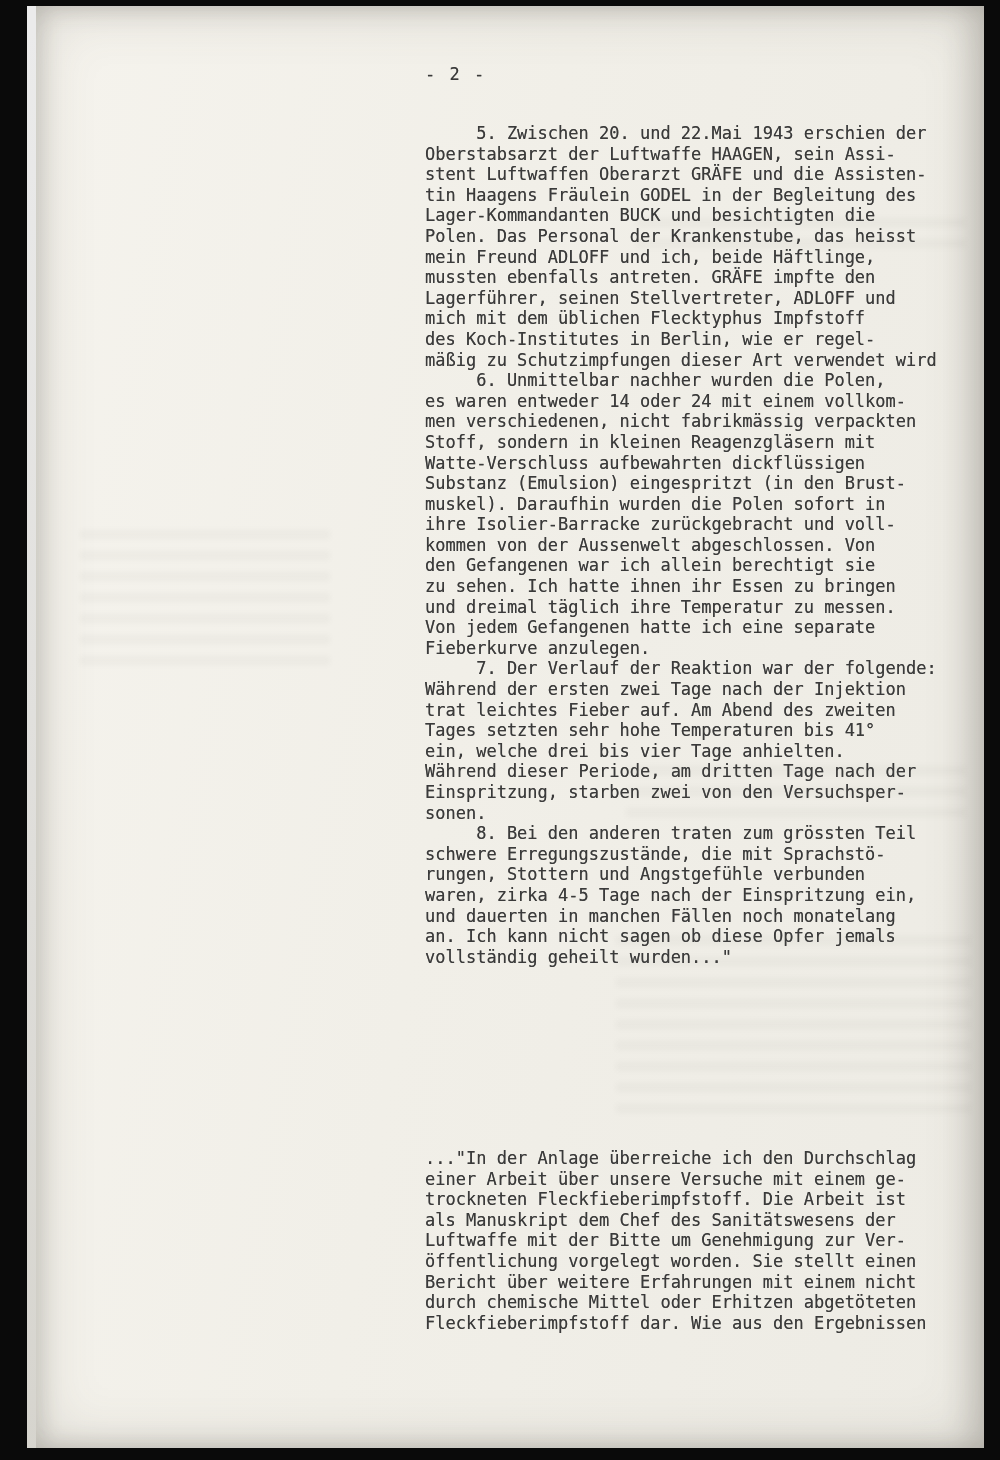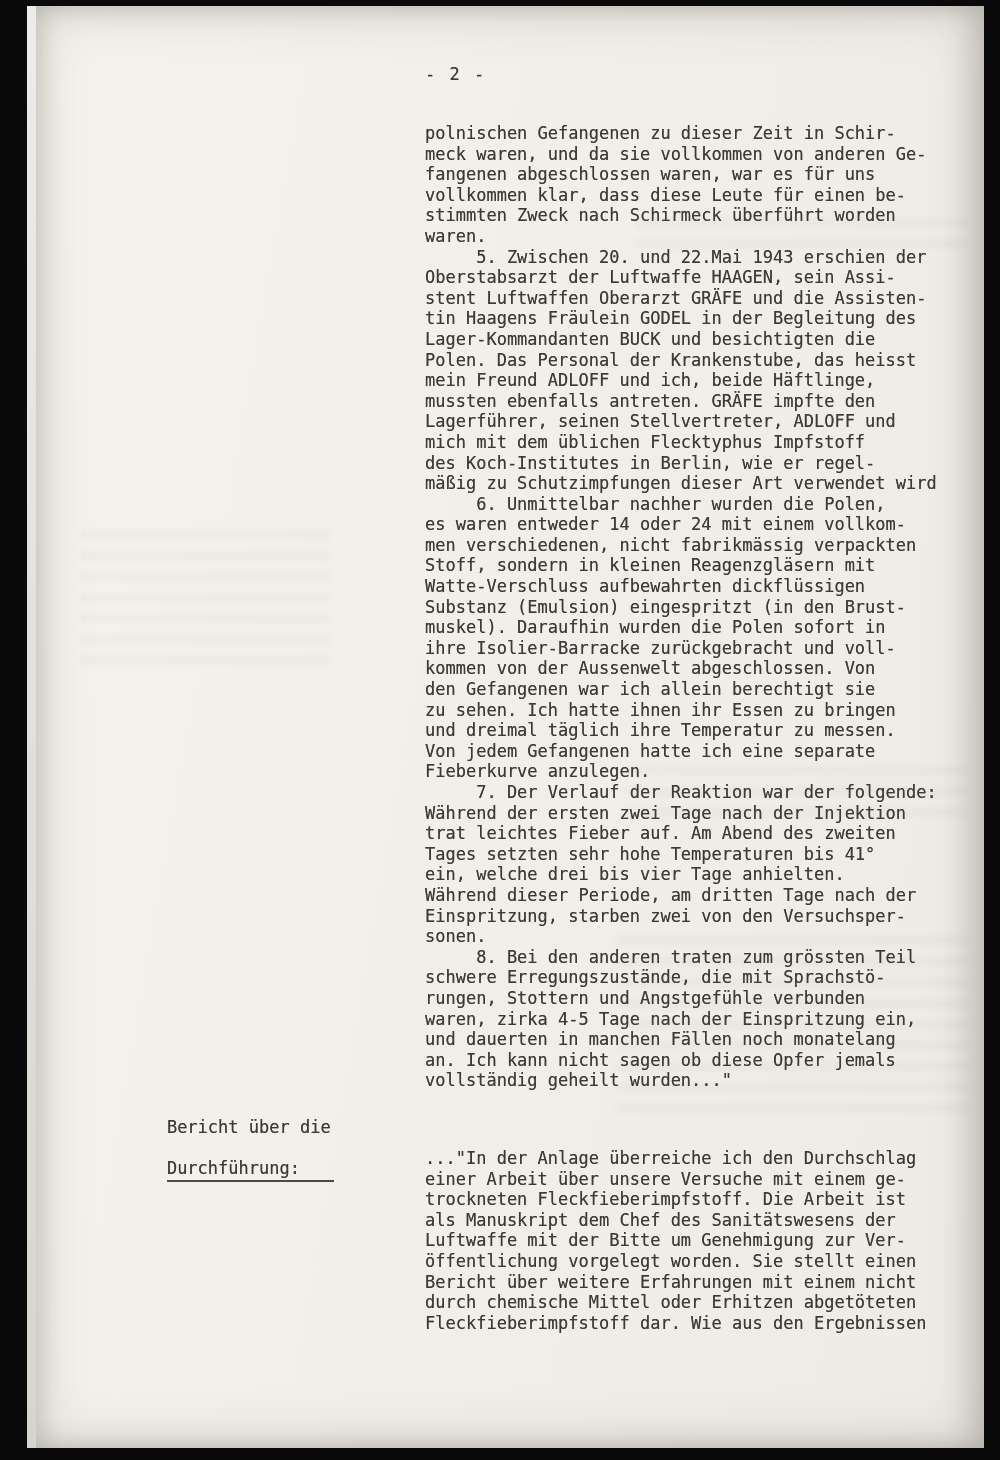--- a/index.html
+++ b/index.html
@@ -94,26 +94,20 @@
 </style>
 </head>
 <body>
 
 <div class="scan">
   <div class="paper">
 
     <div class="page-number type">- 2 -</div>
 
     <div class="main-col">
-      <pre>polnischen Gefangenen zu dieser Zeit in Schir-
-meck waren, und da sie vollkommen von anderen Ge-
-fangenen abgeschlossen waren, war es für uns
-vollkommen klar, dass diese Leute für einen be-
-stimmten Zweck nach Schirmeck überführt worden
-waren.</pre>
       <pre>     5. Zwischen 20. und 22.Mai 1943 erschien der
 Oberstabsarzt der Luftwaffe HAAGEN, sein Assi-
 stent Luftwaffen Oberarzt GRÄFE und die Assisten-
 tin Haagens Fräulein GODEL in der Begleitung des
 Lager-Kommandanten BUCK und besichtigten die
 Polen. Das Personal der Krankenstube, das heisst
 mein Freund ADLOFF und ich, beide Häftlinge,
 mussten ebenfalls antreten. GRÄFE impfte den
 Lagerführer, seinen Stellvertreter, ADLOFF und
 mich mit dem üblichen Flecktyphus Impfstoff
@@ -144,24 +138,20 @@
       <pre>     8. Bei den anderen traten zum grössten Teil
 schwere Erregungszustände, die mit Sprachstö-
 rungen, Stottern und Angstgefühle verbunden
 waren, zirka 4-5 Tage nach der Einspritzung ein,
 und dauerten in manchen Fällen noch monatelang
 an. Ich kann nicht sagen ob diese Opfer jemals
 vollständig geheilt wurden..."</pre>
     </div>
 
     <div class="margin-note">
-      <div class="note-heading type">
-        <span>Bericht über die</span><br>
-        <span class="underlined">Durchführung:</span>
-      </div>
     </div>
 
     <pre class="quote-block">..."In der Anlage überreiche ich den Durchschlag
 einer Arbeit über unsere Versuche mit einem ge-
 trockneten Fleckfieberimpfstoff. Die Arbeit ist
 als Manuskript dem Chef des Sanitätswesens der
 Luftwaffe mit der Bitte um Genehmigung zur Ver-
 öffentlichung vorgelegt worden. Sie stellt einen
 Bericht über weitere Erfahrungen mit einem nicht
 durch chemische Mittel oder Erhitzen abgetöteten

